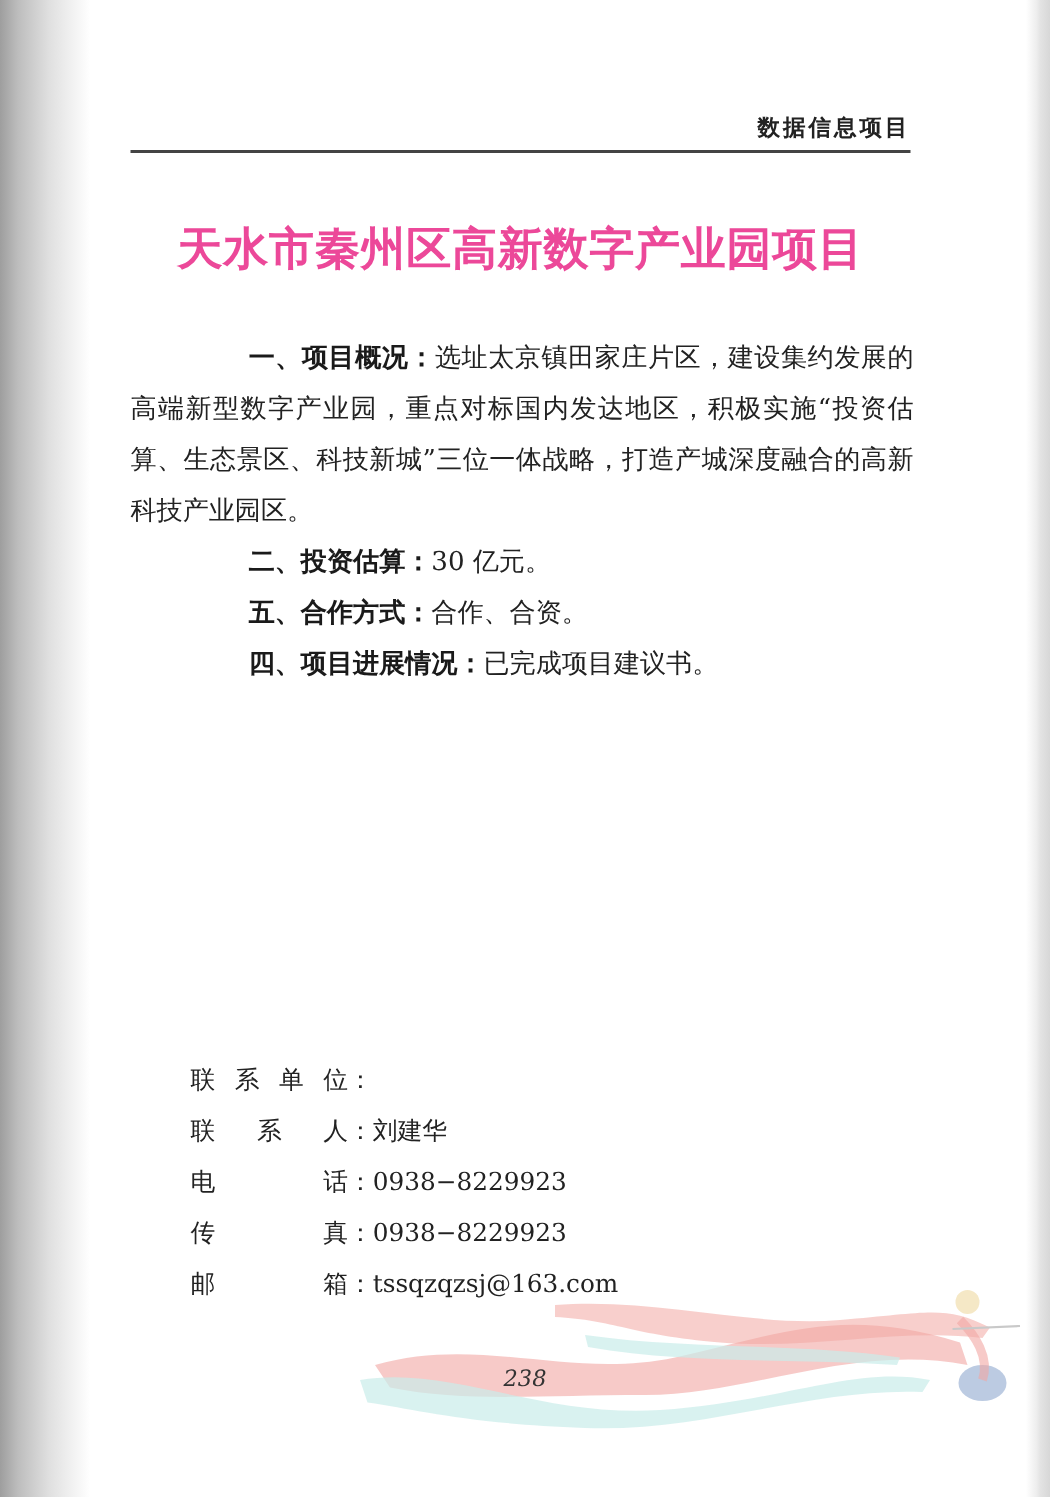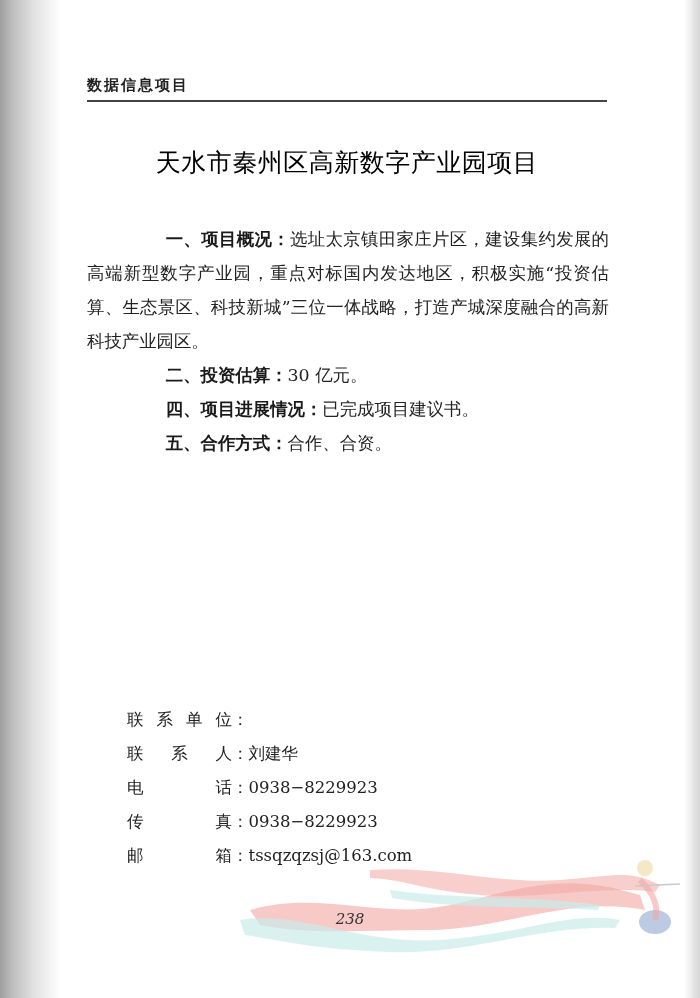--- a/index.html
+++ b/index.html
@@ -13,30 +13,30 @@
       position: absolute; left: 0; top: 0; width: 60px; height: 998px;
       background: linear-gradient(to right, #9e9e9e 0%, #bdbdbd 20%, #e0e0e0 55%, #ffffff 100%);
     }
     .right-shade {
       position: absolute; right: 0; top: 0; width: 16px; height: 998px;
       background: linear-gradient(to right, #ffffff 0%, #ededed 45%, #e3e3e3 60%, #d7d7d7 100%);
     }
     .page { position: absolute; left: 0; top: 0; width: 700px; height: 998px; }
     .running-head {
       position: absolute; left: 87px; top: 76px; width: 520px;
-      text-align: left; font-family: "DejaVu Sans", sans-serif;
+      text-align: right; font-family: "DejaVu Sans", sans-serif;
       font-size: 15px; font-weight: bold; letter-spacing: 2px; color: #222;
     }
     .head-rule {
       position: absolute; left: 87px; top: 100px; width: 520px; height: 2px;
       background: #444;
     }
     .title {
       position: absolute; left: 87px; top: 146px; width: 520px;
-      text-align: center; font-size: 25px; font-weight: normal; color: #000000;
+      text-align: center; font-size: 30px; font-weight: bold; color: #ec4899;
       letter-spacing: 0.5px;
     }
     .body-text {
       position: absolute; left: 87px; top: 222px; width: 522px;
       font-size: 17.4px; line-height: 34px; color: #222;
     }
     .para { margin: 0; text-indent: 2em; text-align: justify; }
     .para .lead { font-family: "DejaVu Sans", sans-serif; font-weight: bold; color: #1a1a1a; margin-left: 44px; }
     .contacts {
       position: absolute; left: 127px; top: 703px; width: 360px;
@@ -59,22 +59,22 @@
 
 <div class="page">
   <div class="running-head">数据信息项目</div>
   <div class="head-rule"></div>
 
   <div class="title">天水市秦州区高新数字产业园项目</div>
 
   <div class="body-text">
     <p class="para"><span class="lead">一、项目概况：</span><span>选址太京镇田家庄片区，建设集约发展的高端新型数字产业园，重点对标国内发达地区，积极实施“投资估算、生态景区、科技新城”三位一体战略，打造产城深度融合的高新科技产业园区。</span></p>
     <p class="para"><span class="lead">二、投资估算：</span><span>30 亿元。</span></p>
+    <p class="para"><span class="lead">五、合作方式：</span><span>合作、合资。</span></p>
     <p class="para"><span class="lead">四、项目进展情况：</span><span>已完成项目建议书。</span></p>
-    <p class="para"><span class="lead">五、合作方式：</span><span>合作、合资。</span></p>
   </div>
 
   <div class="contacts">
     <div class="contact-row">
       <span class="contact-label">
         <span>联</span>
           <span>系</span>
           <span>单</span>
           <span>位</span>
       </span>

